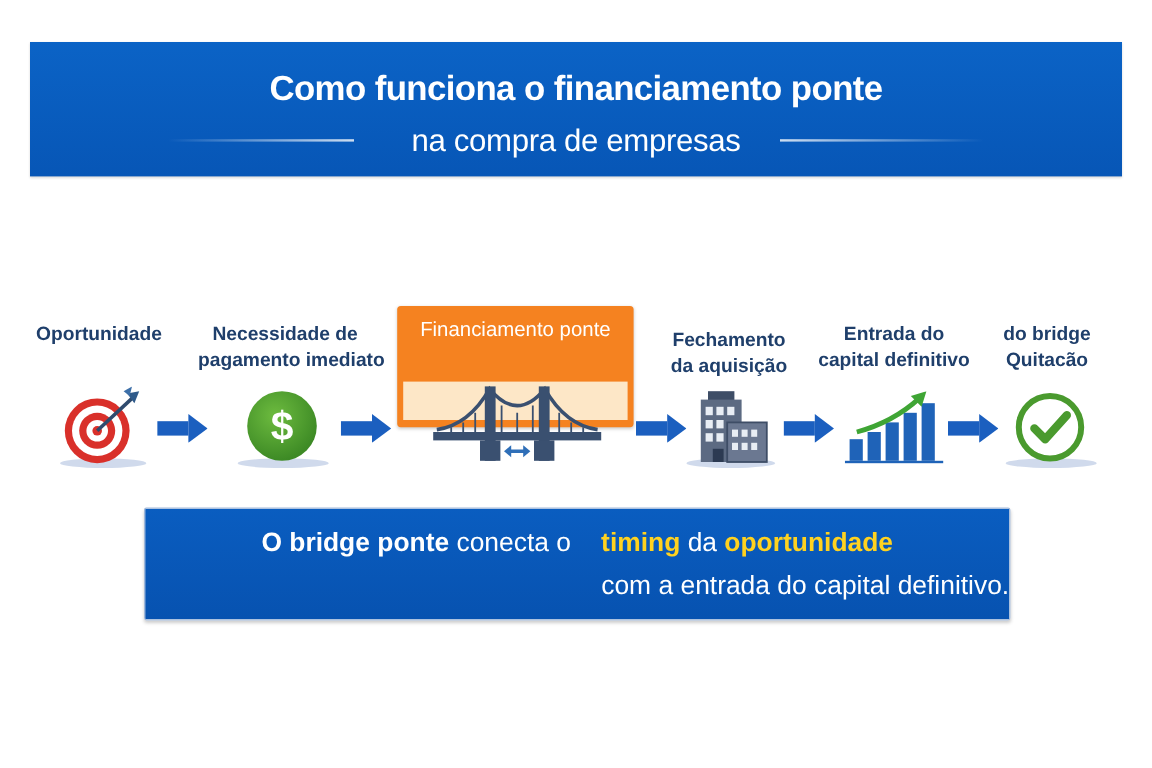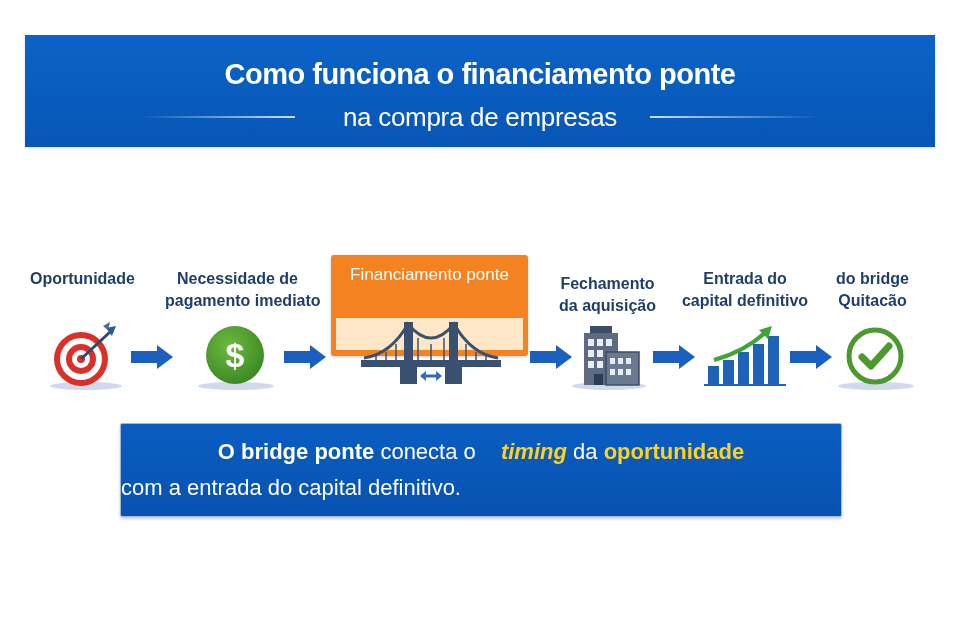--- a/index.html
+++ b/index.html
@@ -17,21 +17,21 @@
   .arrow{position:absolute;width:42px;height:24px;}
 
   .bridgebox{position:absolute;left:331px;top:255px;width:197px;height:101px;background:#f58220;border-radius:3px;box-shadow:0 1px 3px rgba(0,0,0,.2);}
   .bridgebox .btitle{position:absolute;left:0;right:0;top:8px;text-align:center;color:#fff;font-size:17px;line-height:23px;}
   .bridgebox .inner{position:absolute;left:5px;right:5px;top:63px;bottom:6px;background:#fde7c7;}
 
   .footer{position:absolute;left:120px;top:423px;width:720px;height:92px;background:linear-gradient(180deg,#0a5dc0,#0752b0);border:1px solid #9fb7d9;border-radius:2px;box-shadow:0 2px 3px rgba(0,0,0,.2);}
   .footer .f1{position:absolute;left:0;right:0;top:15px;text-align:center;color:#fff;font-size:22px;white-space:nowrap;}
   .footer .f1 b{font-weight:bold;}
   .footer .hl{color:#ffd21f;font-weight:bold;}
-  .footer .f2{position:absolute;left:0;right:0;top:51px;text-align:left;color:#fff;font-size:22px;}
+  .footer .f2{position:absolute;left:0;right:0;top:51px;text-align:right;color:#fff;font-size:22px;}
   .shadow{position:absolute;height:8px;border-radius:50%;background:rgba(120,150,200,.35);}
 </style>
 </head>
 <body>
 
 <div class="header">
   <div class="t1">Como funciona o financiamento ponte</div>
   <div class="line l"></div>
   <div class="t2">na compra de empresas</div>
   <div class="line r"></div>
@@ -166,15 +166,15 @@
   <div class="lbl">do bridge</div>
   <div class="lbl">Quitacão</div>
 </div>
 <div class="shadow" style="left:838px;top:382px;width:76px;"></div>
 <svg class="icon" style="left:844px;top:326px;" width="64" height="60" viewBox="0 0 64 60">
   <circle cx="31" cy="30" r="26" fill="#fff" stroke="#4a9a2e" stroke-width="5"></circle>
   <path d="M18 31 L27 40 L45 20" fill="none" stroke="#4a9a2e" stroke-width="7" stroke-linecap="round" stroke-linejoin="round"></path>
 </svg>
 
 <div class="footer">
-  <div class="f1"><b>O bridge ponte</b><span> conecta o </span><span class="hl" style="font-style:italic;margin-left:19px;">timing</span><span> da </span><span class="hl">oportunidade</span></div>
+  <div class="f1"><b>O bridge ponte</b><span> conecta o </span><span class="hl" style="margin-left:19px;">timing</span><span> da </span><span class="hl">oportunidade</span></div>
   <div class="f2">com a entrada do capital definitivo.</div>
 </div>
 
 </body></html>

